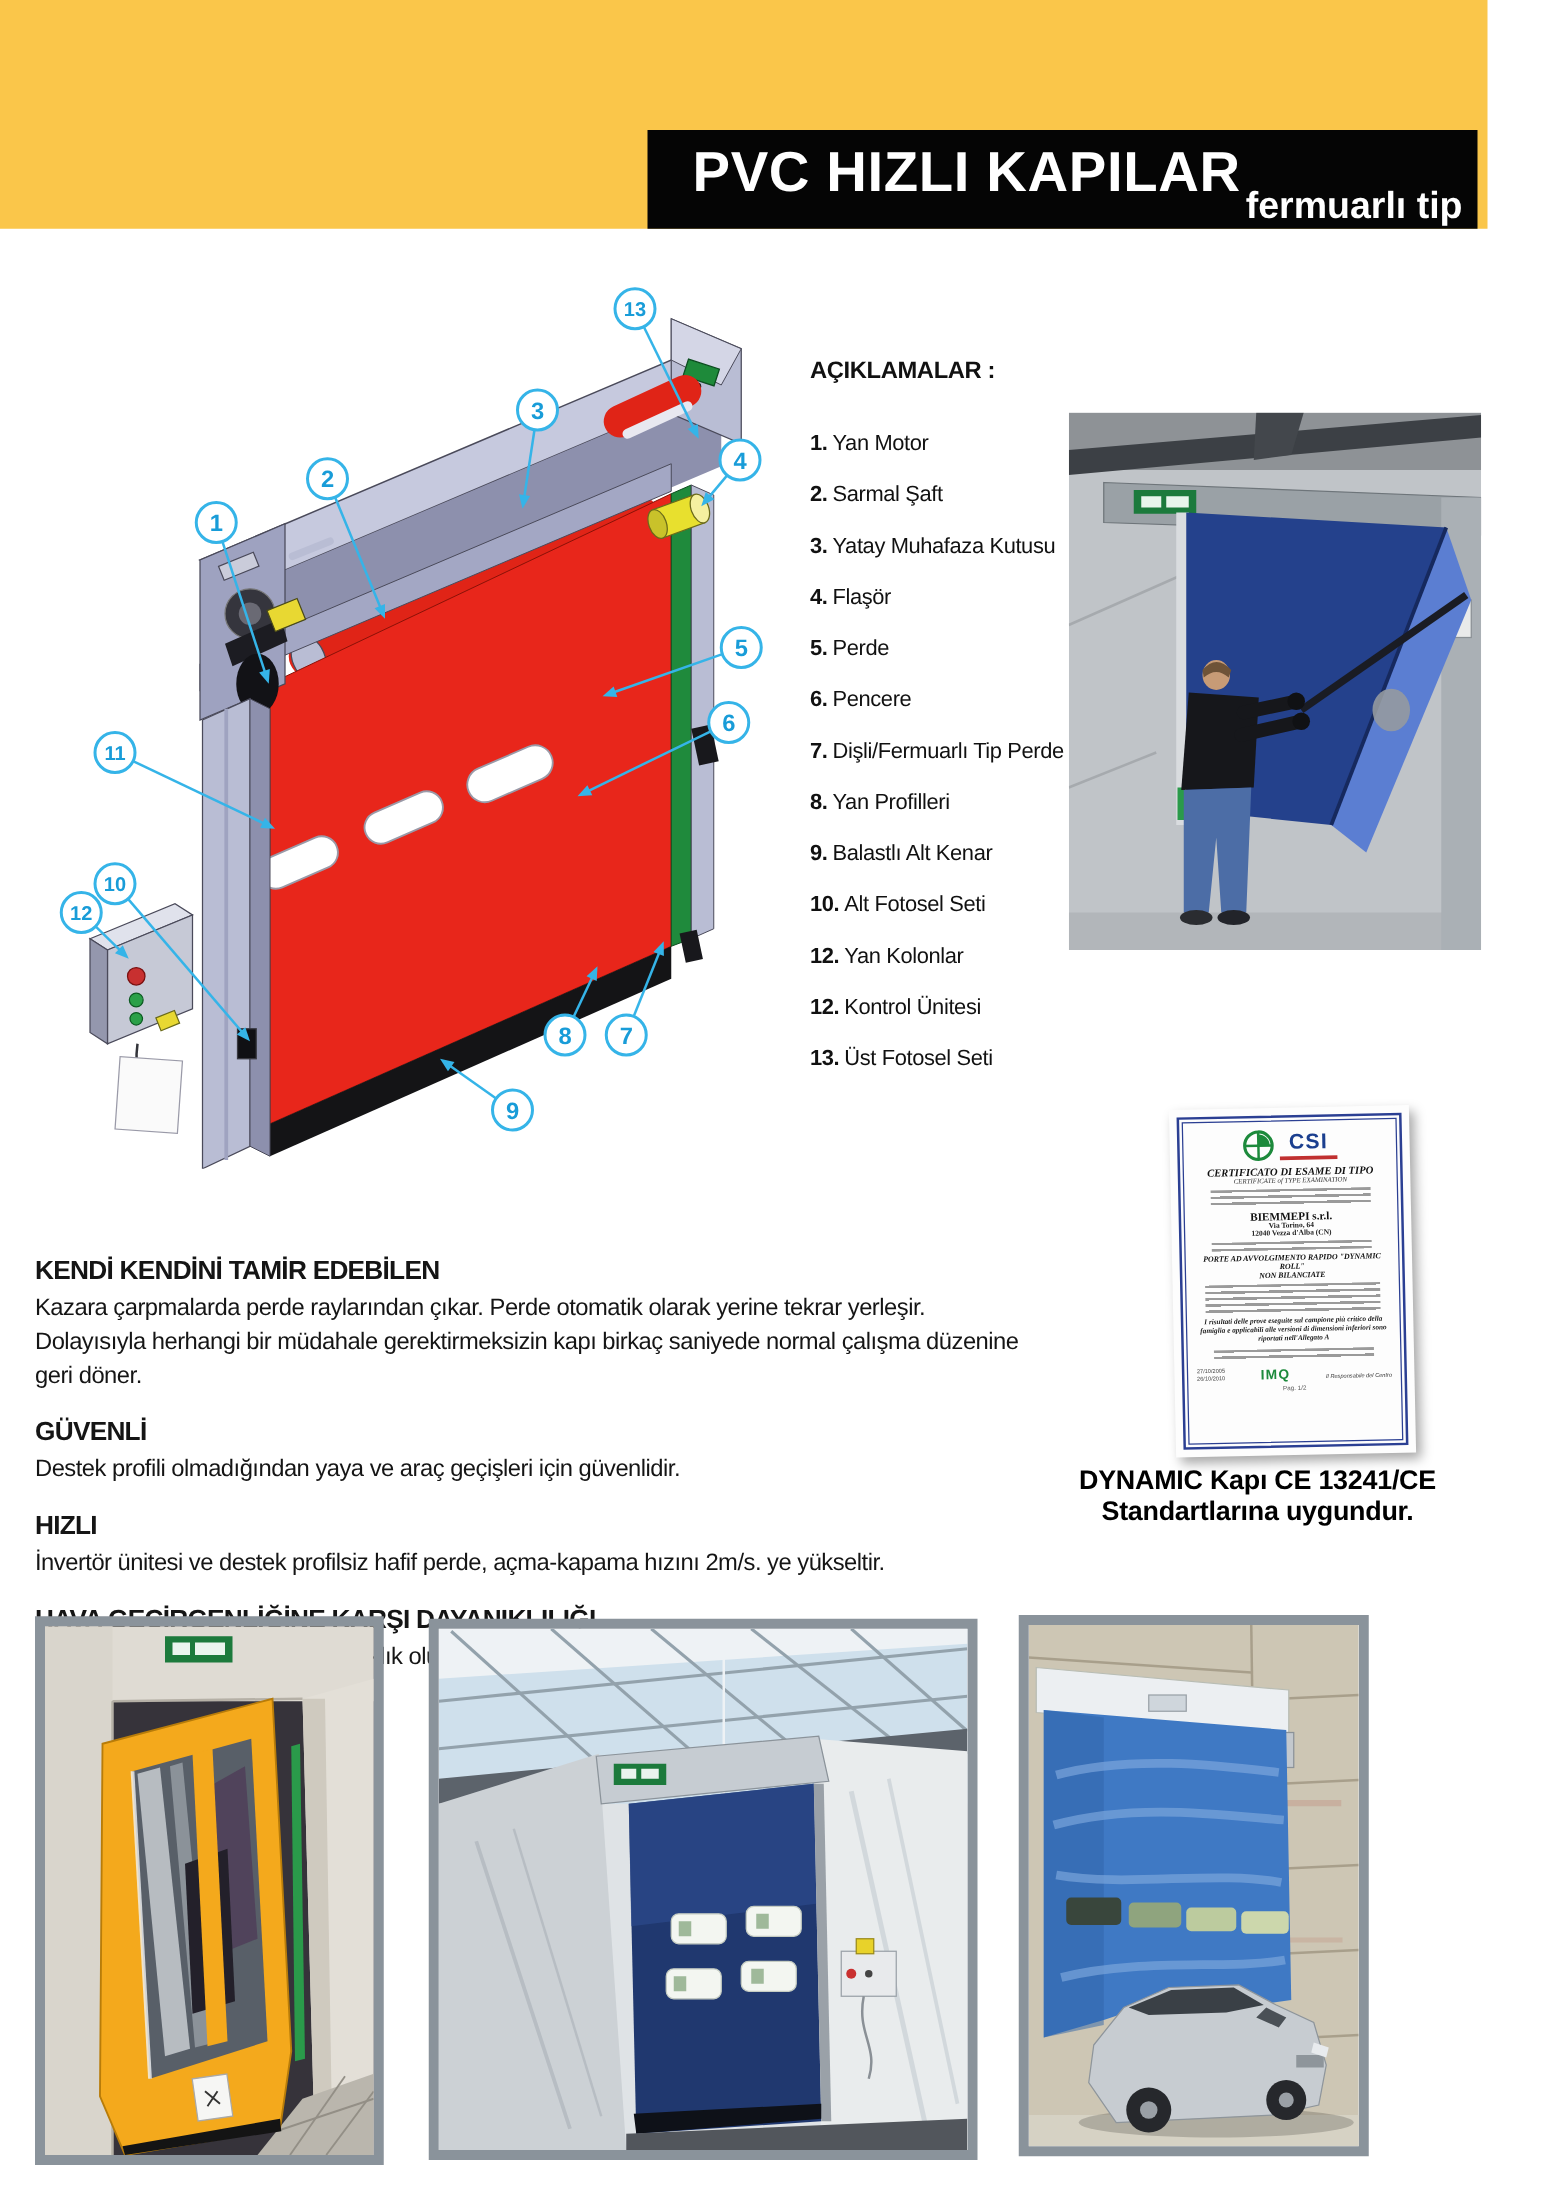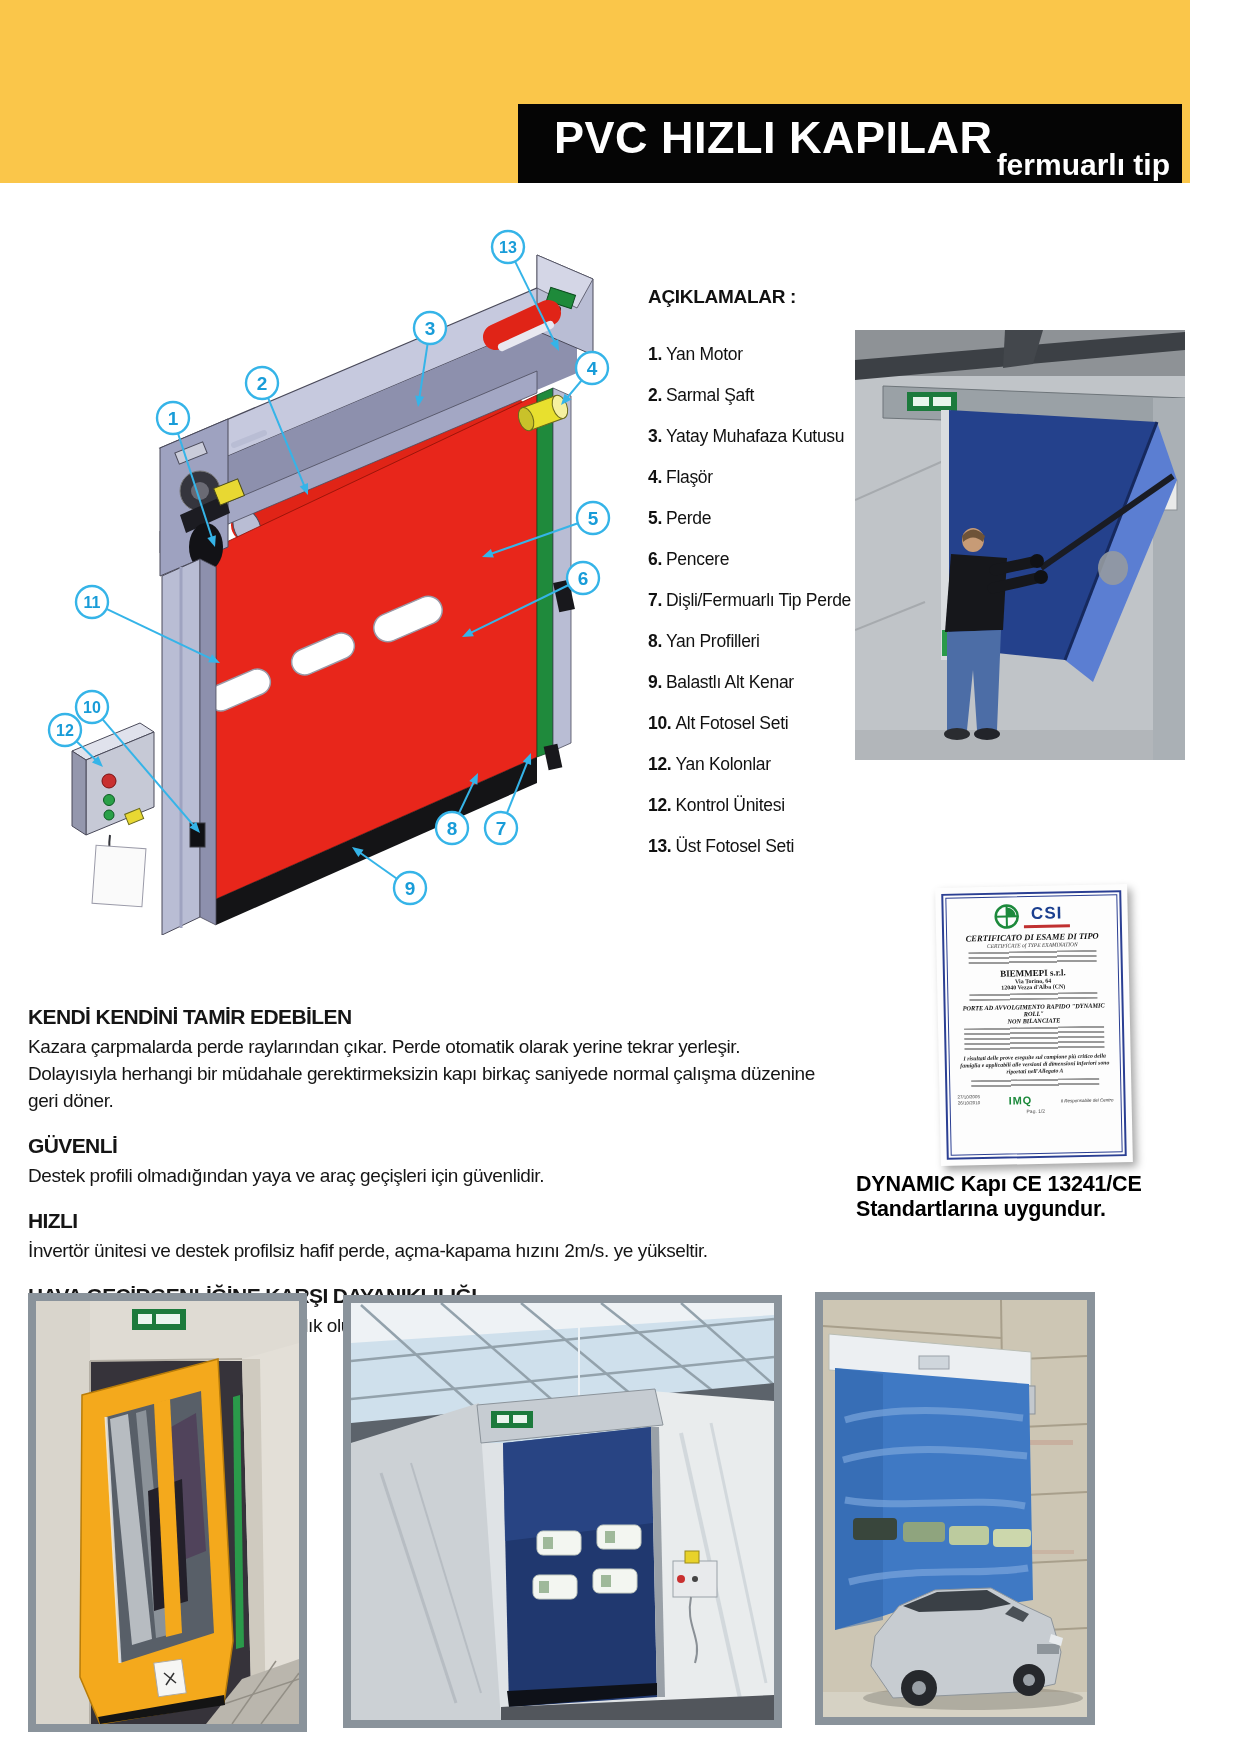--- a/index.html
+++ b/index.html
@@ -37,21 +37,21 @@
   .tiny-lines{margin:3px auto;width:80%;background:repeating-linear-gradient(#9a9a9a 0 2px,transparent 2px 5px);}
   .cert-co{font-family:"Liberation Serif",serif;font-weight:bold;font-size:9px;color:#111;margin-top:2px;}
   .cert-addr{font-family:"Liberation Serif",serif;font-weight:bold;font-size:6px;color:#222;}
   .cert-prod{font-family:"Liberation Serif",serif;font-weight:bold;font-style:italic;font-size:6.3px;color:#111;margin-top:3px;}
   .cert-note{font-family:"Liberation Serif",serif;font-weight:bold;font-style:italic;font-size:5.8px;color:#222;margin-top:3px;line-height:1.25;}
   .cert-footer{display:flex;justify-content:space-between;align-items:flex-end;margin-top:5px;padding:0 2px;}
   .cert-dates{font-size:4.5px;color:#444;text-align:left;line-height:1.5;}
   .cert-imq{color:#1d8a3c;font-weight:bold;font-size:11px;letter-spacing:1px;}
   .cert-resp{font-size:4.5px;font-style:italic;color:#333;text-align:right;line-height:1.5;}
   .cert-page{font-size:5px;color:#555;margin-top:2px;}
-  .compliance{position:absolute;left:856px;top:1172px;width:300px;text-align:left;
+  .compliance{position:absolute;left:856px;top:1172px;width:300px;text-align:center;
     font-weight:bold;font-size:21.5px;line-height:25px;letter-spacing:-0.2px;}
 </style>
 </head>
 <body>
 
 <div class="page">
 
   <div class="yellow-band"></div>
   <div class="title-bar">
     <span class="title-main">PVC HIZLI KAPILAR</span>

